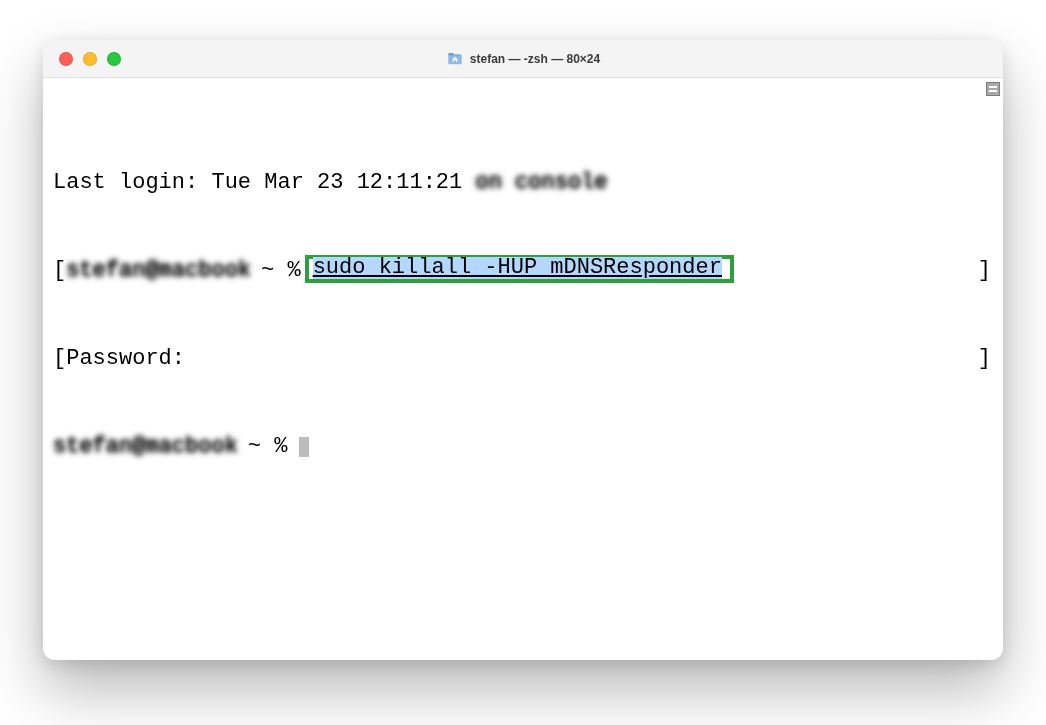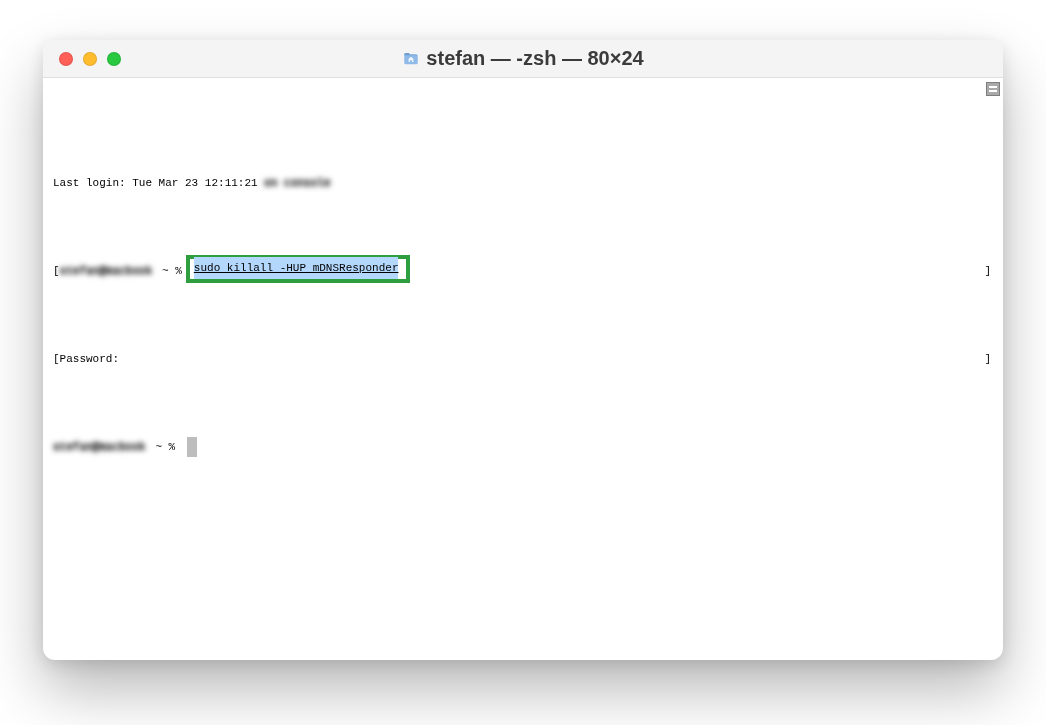--- a/index.html
+++ b/index.html
@@ -45,30 +45,30 @@
     .light.green  { background: #28c840; border: 0.5px solid rgba(0,0,0,0.1); }
     .title-center {
       position: absolute;
       left: 0; right: 0;
       display: flex;
       align-items: center;
       justify-content: center;
       gap: 6px;
       pointer-events: none;
       font-family: -apple-system, "Helvetica Neue", Arial, sans-serif;
-      font-size: 20px;
+      font-size: 12px;
       font-weight: 600;
       color: #3b3b3b;
     }
     .folder-svg { width: 18px; height: 18px; }
     .term-body {
       flex: 1;
       position: relative;
       padding: 6px 10px 18px 10px;
-      font-size: 11px;
+      font-size: 22px;
       line-height: 22px;
       white-space: pre;
       color: #000;
       letter-spacing: 0;
       font-feature-settings: "liga" 0;
     }
     .row { display: flex; align-items: center; height: 22px; }
     .openbr, .closebr { color: #000; }
     .closebr { margin-left: auto; padding-right: 2px; }
     .blur {

